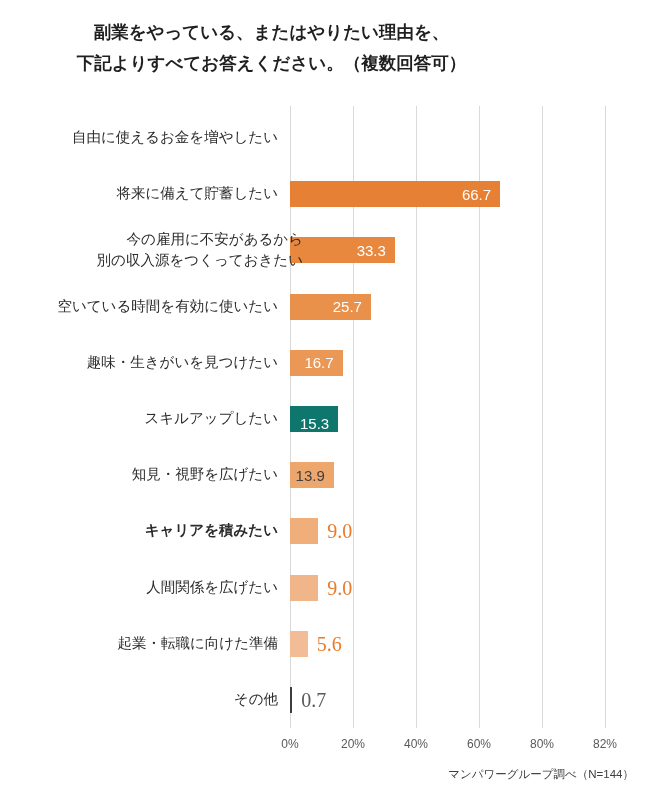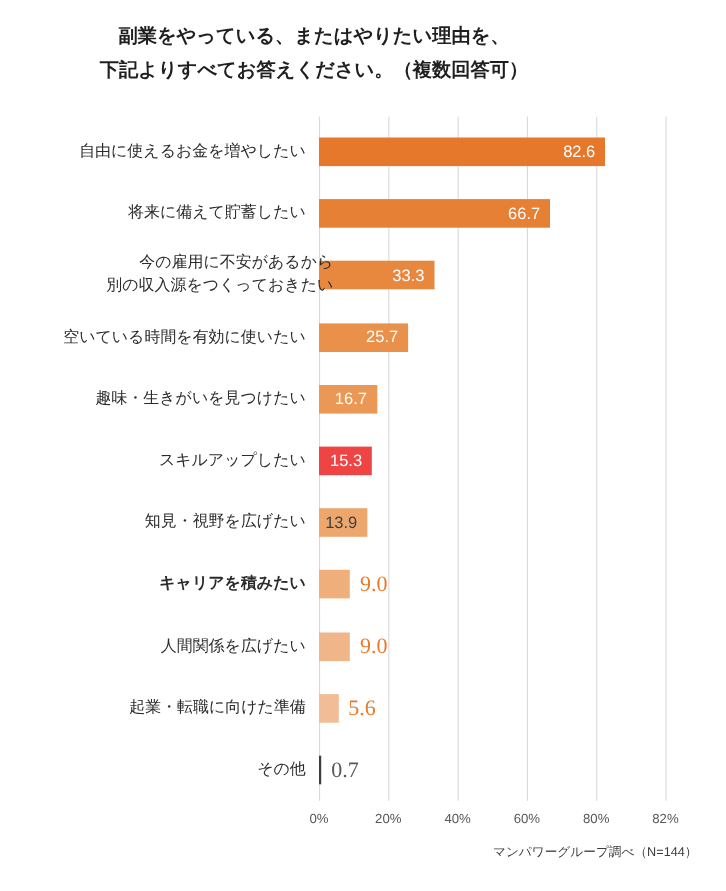--- a/index.html
+++ b/index.html
@@ -18,21 +18,20 @@
   .title {
     position: absolute;
     top: 17px;
     left: 0;
     width: 543px;
     text-align: center;
     font-size: 17.5px;
     font-weight: bold;
     color: #1f1f1f;
     line-height: 1.75;
-    margin-left: 14px;
   }
   .plot {
     position: absolute;
     left: 290px;
     top: 106px;
     width: 315px;
     height: 622px;
   }
   .gridline {
     position: absolute;
@@ -98,36 +97,33 @@
     <div>下記よりすべてお答えください。（複数回答可）</div>
   </div>
 
   <div class="plot" id="plot">
       <div class="gridline" style="left: 0%;"></div>
       <div class="gridline" style="left: 20%;"></div>
       <div class="gridline" style="left: 40%;"></div>
       <div class="gridline" style="left: 60%;"></div>
       <div class="gridline" style="left: 80%;"></div>
       <div class="gridline" style="left: 100%;"></div>
-      <div class="bar" style="top: 19px; left: 0px; width: calc(82.6%); min-width: 2px; background: rgb(229, 120, 42); height: 26px;">
-        <span class="val-inside" style="color: rgb(255, 255, 255);">82.6</span>
-      </div>
       <div class="bar" style="top: 75.2px; left: 0px; width: calc(66.7%); min-width: 2px; background: rgb(230, 128, 52); height: 26px;">
         <span class="val-inside" style="color: rgb(255, 255, 255);">66.7</span>
       </div>
       <div class="bar" style="top: 131.4px; left: 0px; width: calc(33.3%); min-width: 2px; background: rgb(232, 136, 63); height: 26px;">
         <span class="val-inside" style="color: rgb(255, 255, 255);">33.3</span>
       </div>
       <div class="bar" style="top: 187.6px; left: 0px; width: calc(25.7%); min-width: 2px; background: rgb(233, 144, 74); height: 26px;">
         <span class="val-inside" style="color: rgb(255, 255, 255);">25.7</span>
       </div>
       <div class="bar" style="top: 243.8px; left: 0px; width: calc(16.7%); min-width: 2px; background: rgb(235, 151, 85); height: 26px;">
         <span class="val-inside" style="color: rgb(255, 255, 255);">16.7</span>
       </div>
-      <div class="bar" style="top: 300px; left: 0px; width: calc(15.3%); min-width: 2px; background: #ef4444; height: 26px;">
+      <div class="bar" style="top: 300px; left: 0px; width: calc(15.3%); min-width: 2px; background: #0f766e; height: 26px; align-items: flex-end;">
         <span class="val-inside" style="color: rgb(255, 255, 255);">15.3</span>
       </div>
       <div class="bar" style="top: 356.2px; left: 0px; width: calc(13.9%); min-width: 2px; background: rgb(237, 167, 109); height: 26px;">
         <span class="val-inside" style="color: #404040;">13.9</span>
       </div>
       <div class="bar" style="top: 412.4px; left: 0px; width: calc(9%); min-width: 2px; background: rgb(239, 174, 122); height: 26px;"></div>
       <div class="val-outside" style="top: 412.4px; left: calc(9% + 9px); color: rgb(232, 123, 42);">9.0</div>
       <div class="bar" style="top: 468.6px; left: 0px; width: calc(9%); min-width: 2px; background: rgb(240, 181, 136); height: 26px;"></div>
       <div class="val-outside" style="top: 468.6px; left: calc(9% + 9px); color: rgb(232, 123, 42);">9.0</div>
       <div class="bar" style="top: 524.8px; left: 0px; width: calc(5.6%); min-width: 2px; background: rgb(242, 189, 150); height: 26px;"></div>

